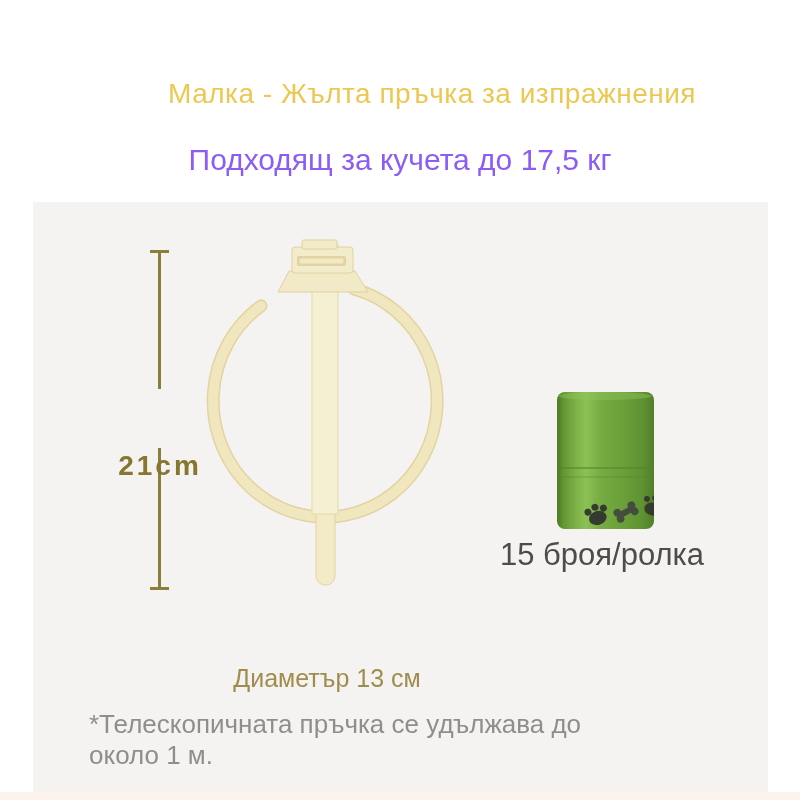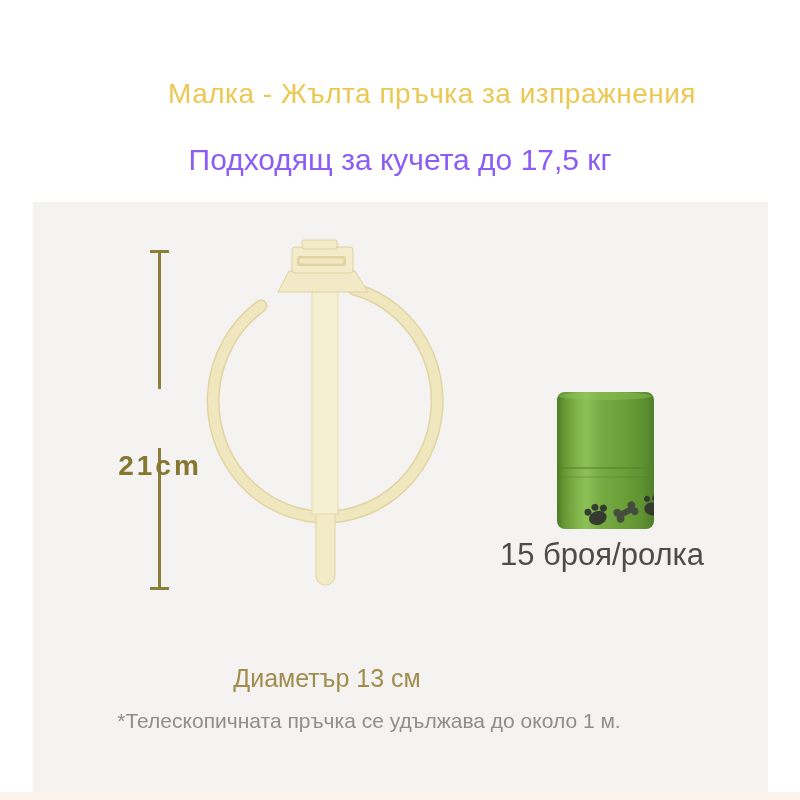--- a/index.html
+++ b/index.html
@@ -38,21 +38,21 @@
   .diameter-label{
     position:absolute;left:227px;top:620px;width:200px;
     text-align:center;font-size:25px;color:#a08d4e;margin-top:44px;
   }
   .roll-count-label{
     position:absolute;left:477px;top:537px;width:250px;
     text-align:center;font-size:31px;color:#4c4c4c;
   }
   .footnote{
     position:absolute;left:89px;top:709px;width:560px;
-    text-align:center;font-size:21px;color:#8e8e8e;
+    text-align:left;font-size:26px;color:#8e8e8e;
   }
 </style>
 </head>
 <body>
 
 <div class="title">Малка - Жълта пръчка за изпражнения</div>
 <div class="subtitle">Подходящ за кучета до 17,5 кг</div>
 
 <div class="panel"></div>
 <div class="bottom-strip"></div>

